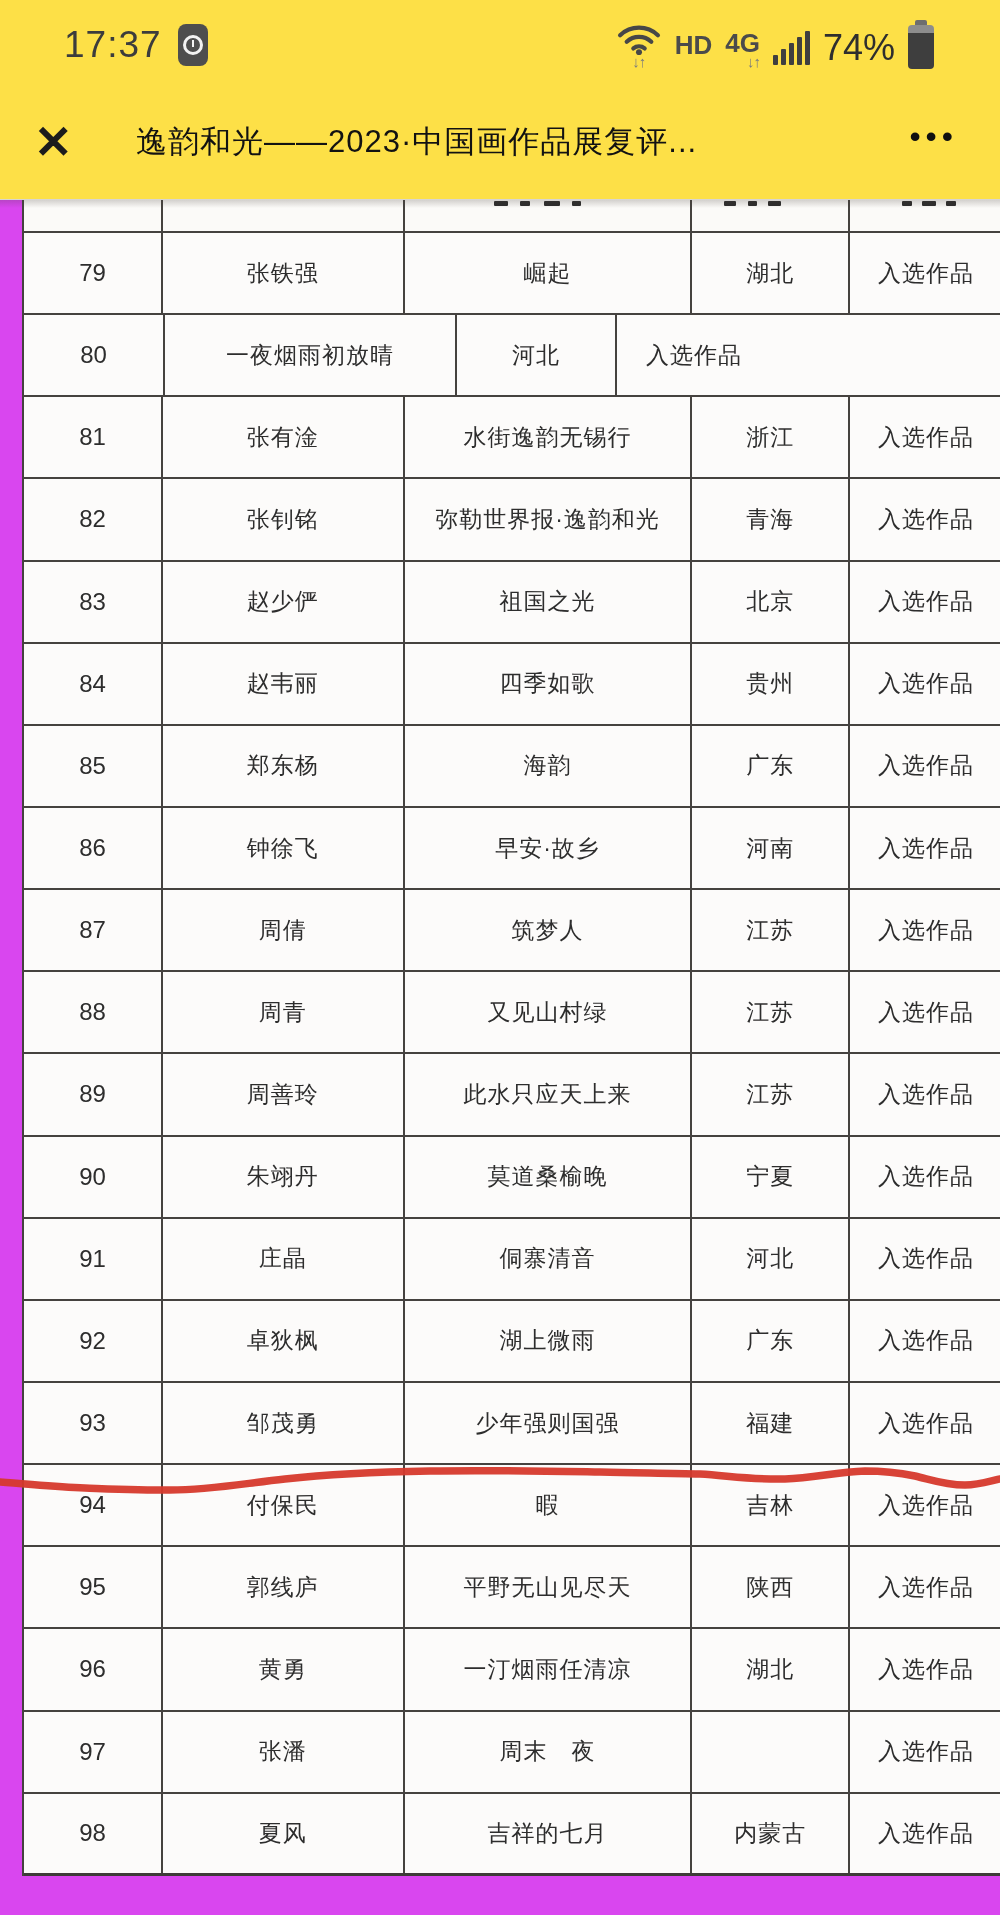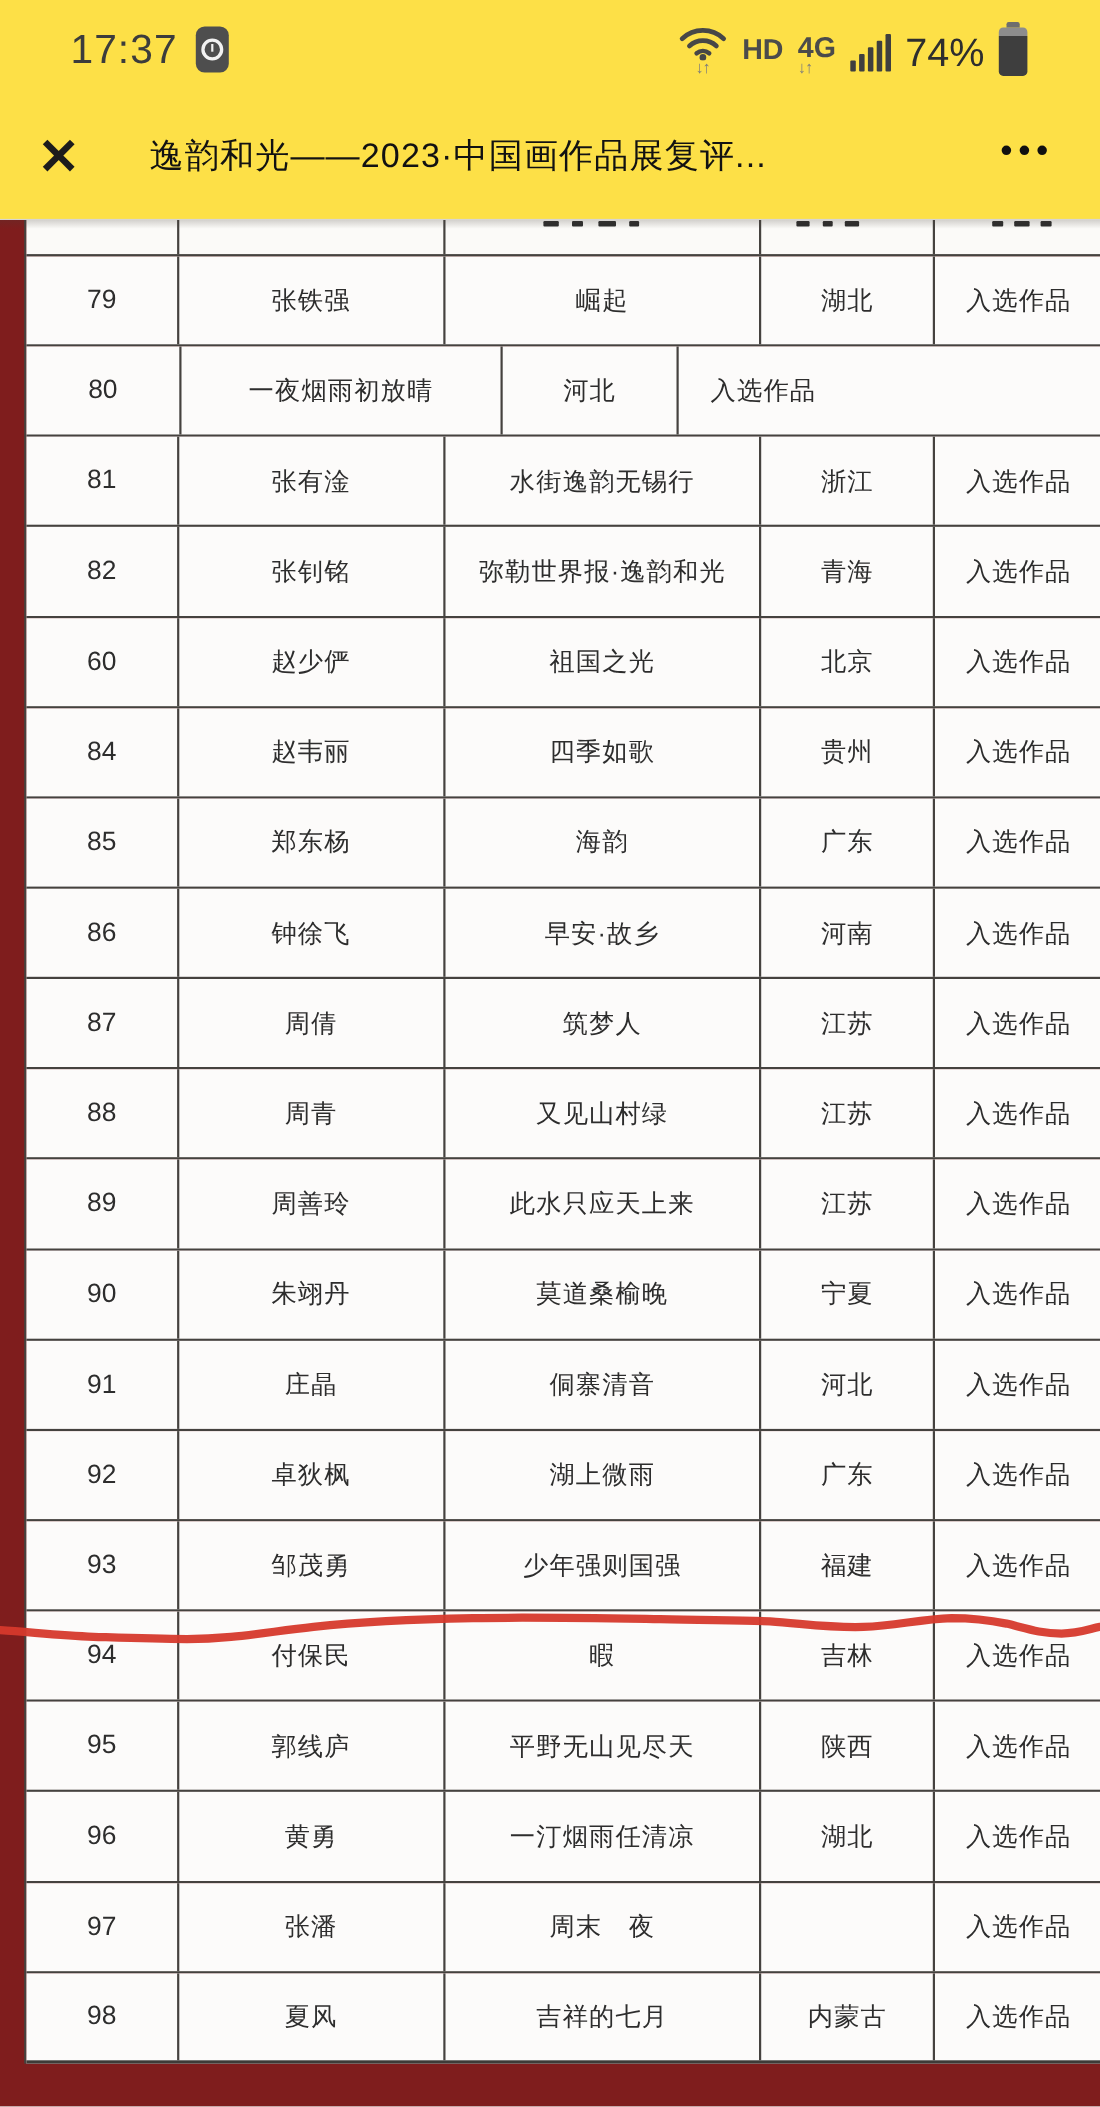--- a/index.html
+++ b/index.html
@@ -22,21 +22,21 @@
   .sb-left{display:flex;align-items:center;gap:16px;}
   .sb-time{font-size:37px;letter-spacing:1px;color:#3c3c3c;}
   .clock-icon{width:30px;height:42px;background:#4e4e4e;border-radius:8px;
     display:flex;align-items:center;justify-content:center;}
   .clock-face{width:20px;height:20px;border:3px solid #f2f2f2;border-radius:50%;position:relative;box-sizing:border-box;}
   .clock-face::after{content:"";position:absolute;left:6px;top:2px;width:2px;height:7px;background:#f2f2f2;}
   .sb-right{display:flex;align-items:flex-end;gap:13px;}
   .wifi-wrap{display:flex;flex-direction:column;align-items:center;line-height:0;}
   .updown{font-size:15px;line-height:14px;color:#7c7c7c;letter-spacing:-1px;}
   .sb-hd{font-size:26px;font-weight:700;color:#4b4b4b;padding-bottom:8px;}
-  .g4-wrap{display:flex;flex-direction:column;align-items:flex-start;}
+  .g4-wrap{display:flex;flex-direction:column;align-items:flex-end;}
   .sb-4g{font-size:26px;font-weight:700;color:#4b4b4b;line-height:24px;}
   .bars{display:flex;align-items:flex-end;gap:3px;padding-bottom:4px;}
   .bars i{display:block;width:5px;background:#3f3f3f;border-radius:1px;}
   .bars i:nth-child(1){height:10px}.bars i:nth-child(2){height:16px}
   .bars i:nth-child(3){height:22px}.bars i:nth-child(4){height:28px}
   .bars i:nth-child(5){height:34px}
   .sb-batt-pct{font-size:36px;color:#2e2e2e;padding-bottom:0px;}
   .battery-icon{width:26px;height:44px;position:relative;border-radius:4px;
     background:linear-gradient(to top,#3e3e3e 82%,#8d8d8d 82%);}
   .battery-icon::before{content:"";position:absolute;top:-5px;left:7px;width:12px;height:5px;background:#6e6e6e;border-radius:2px 2px 0 0;}
@@ -45,21 +45,21 @@
     display:flex;align-items:center;padding:0 42px 0 34px;box-sizing:border-box;
     border-bottom:1px solid #d8d5d2;
   }
   .nav-close{width:64px;font-size:46px;font-weight:700;color:#1c1c1c;cursor:default;}
   .nav-title{
     flex:1;margin-left:38px;font-size:31px;font-weight:400;color:#121212;
     white-space:nowrap;overflow:hidden;letter-spacing:1px;
   }
   .nav-more{font-size:32px;letter-spacing:5px;color:#101010;padding-bottom:10px;}
   
-  .page{position:absolute;top:200px;left:0;width:100%;height:1715px;background:#7f1d1d;}
+  .page{position:absolute;top:200px;left:0;width:100%;height:1715px;background:#d946ef;}
   .rtable{position:absolute;left:22px;top:0;width:978px;border-left:2px solid #45423f;}
   .tr{display:flex;height:82.15px;background:#fcfbfa;border-bottom:2px solid #45423f;box-sizing:border-box;}
   .tr:last-child{border-bottom:3px solid #3e3b38;}
   .tr.sliver{height:33px;position:relative;background:#fbfaf8;}
   .td{
     box-sizing:border-box;border-right:2px solid #45423f;
     display:flex;align-items:center;justify-content:center;
     font-size:23px;color:#2d2d2d;letter-spacing:1px;text-align:center;
     overflow:hidden;white-space:nowrap;
   }
@@ -160,21 +160,21 @@
     <div class="td c5">入选作品</div>
   </div>
           <div class="tr">
     <div class="td c1">82</div>
     <div class="td c2">张钊铭</div>
     <div class="td c3">弥勒世界报·逸韵和光</div>
     <div class="td c4">青海</div>
     <div class="td c5">入选作品</div>
   </div>
           <div class="tr">
-    <div class="td c1">60</div>
+    <div class="td c1">83</div>
     <div class="td c2">赵少俨</div>
     <div class="td c3">祖国之光</div>
     <div class="td c4">北京</div>
     <div class="td c5">入选作品</div>
   </div>
           <div class="tr">
     <div class="td c1">84</div>
     <div class="td c2">赵韦丽</div>
     <div class="td c3">四季如歌</div>
     <div class="td c4">贵州</div>

